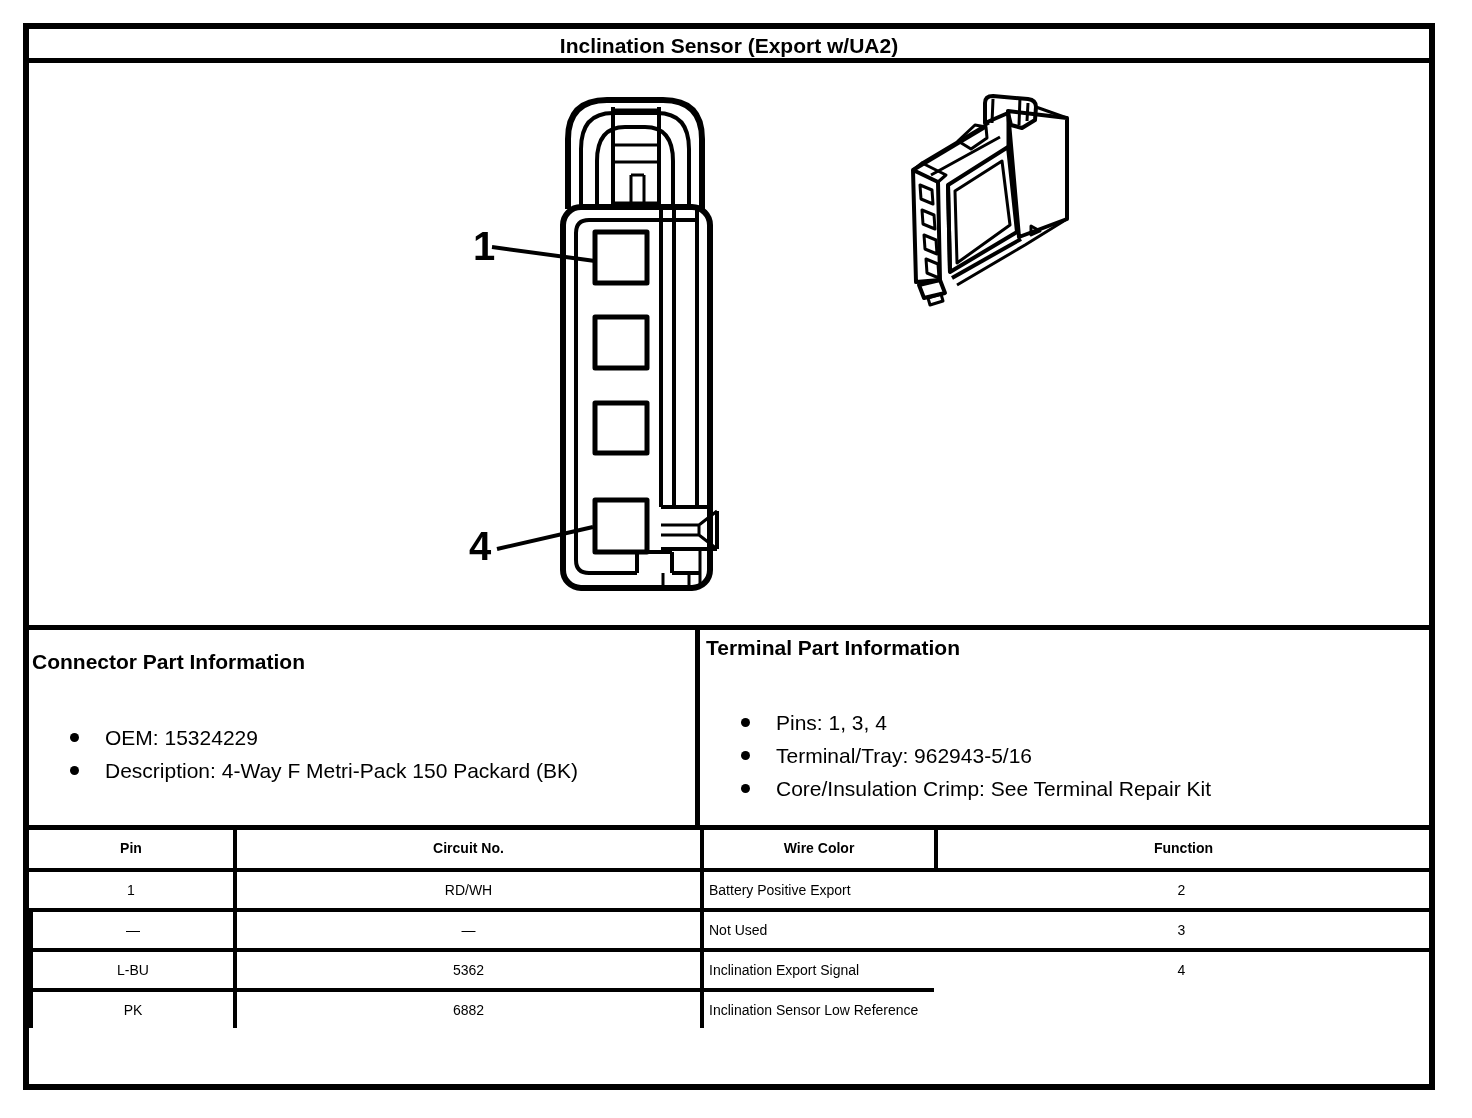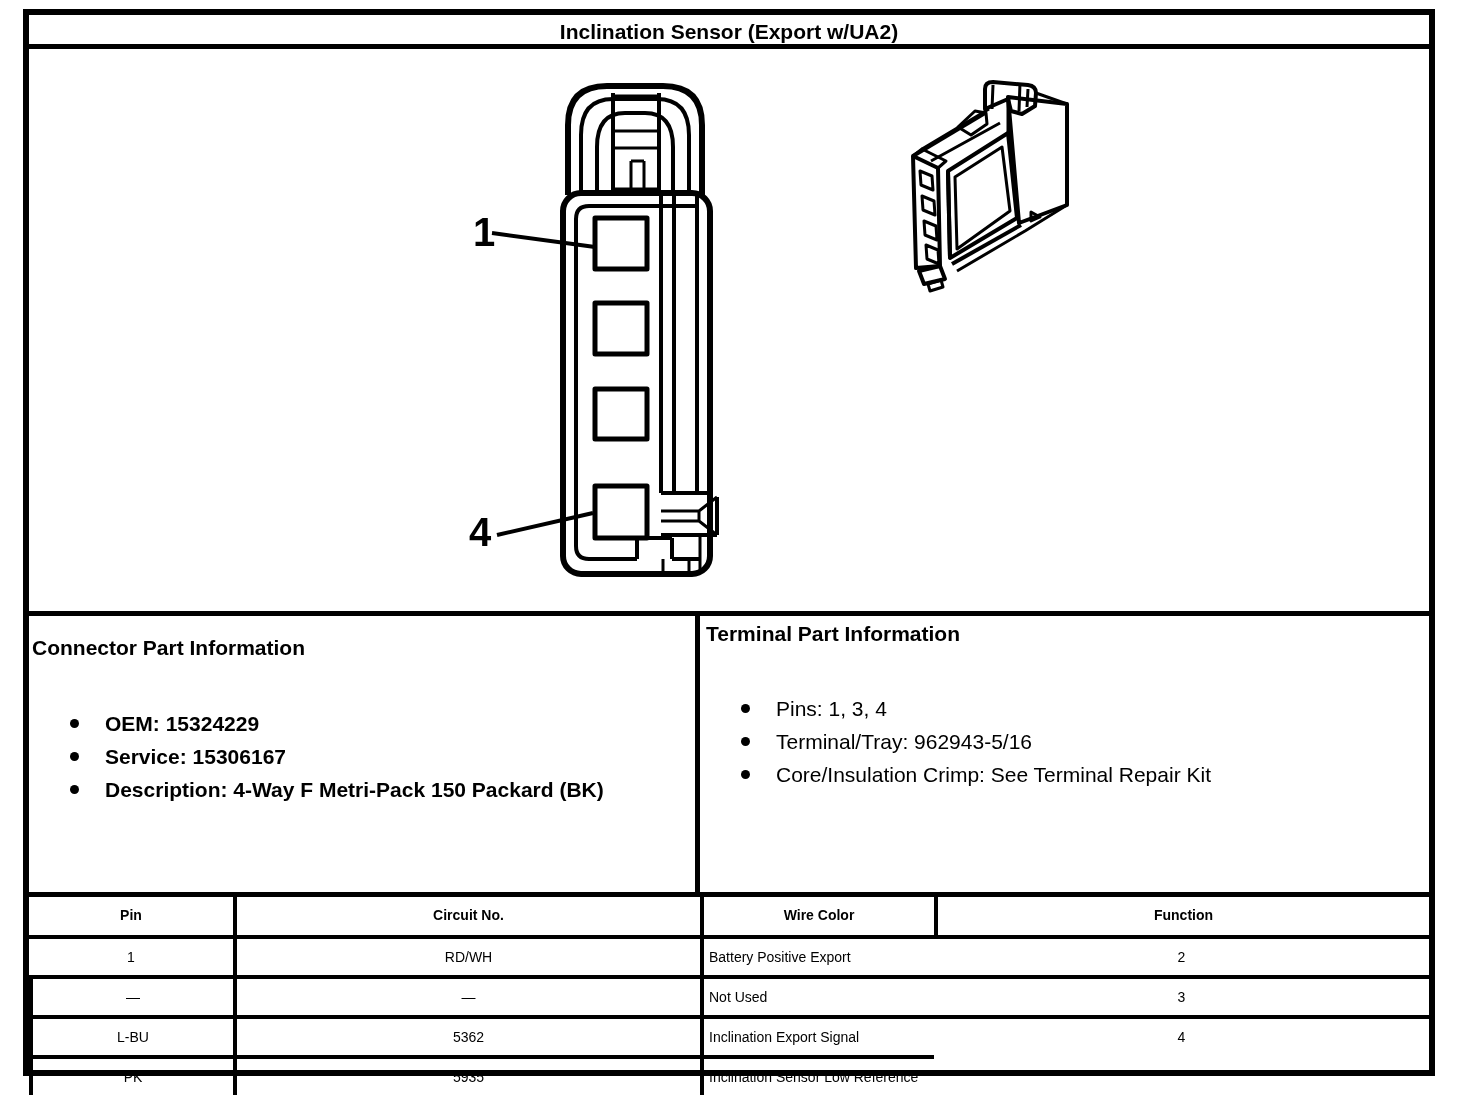--- a/index.html
+++ b/index.html
@@ -2,49 +2,49 @@
 <html><head>
 <meta charset="utf-8">
 <style>
   * { margin:0; padding:0; box-sizing:border-box; }
   html,body { background:#ffffff; }
   body {
     width:1472px; height:1118px; position:relative;
     font-family:"Liberation Sans", sans-serif; color:#000;
   }
   .sheet {
-    position:absolute; left:23px; top:9px;
+    position:absolute; left:23px; top:23px;
     width:1412px; height:1067px;
     border:6px solid #000; background:#fff;
   }
   
   .title-row {
     height:34px; border-bottom:5px solid #000;
     text-align:center; font-weight:bold; font-size:21px; line-height:33px;
   }
   
   .diagram-row {
     position:relative; height:567px; border-bottom:5px solid #000; overflow:hidden;
   }
   .diagram-row svg { position:absolute; left:0; top:0; width:1400px; height:562px; }
   .ln  { stroke:#000; fill:none; stroke-width:4; stroke-linejoin:round; }
   .ln6 { stroke:#000; fill:none; stroke-width:6; stroke-linejoin:round; }
   .ln5 { stroke:#000; fill:none; stroke-width:5; stroke-linejoin:round; }
   .ln3 { stroke:#000; fill:none; stroke-width:3; stroke-linejoin:round; }
   .callout-num { font-size:40px; font-weight:bold; fill:#000; }
   
-  .info-row { display:flex; height:281px; border-bottom:5px solid #000; }
+  .info-row { display:flex; height:200px; border-bottom:5px solid #000; }
   .info-box { position:relative; height:100%; }
   .info-box.left  { width:671px; border-right:5px solid #000; }
   .info-box.right { flex:1; }
   .info-heading { font-weight:bold; font-size:21px; }
   .info-box.left  .info-heading { padding:20px 0 0 3px; }
   .info-box.right .info-heading { padding:6px 1px 0 6px; }
   .info-list { list-style:none; }
-  .info-box.left  .info-list { margin-top:47px;font-weight:bold; }
+  .info-box.left  .info-list { margin-top:47px; }
   .info-box.right .info-list { margin-top:46px; }
   .info-list li {
     position:relative; padding-left:76px; font-size:21px; line-height:33px;
     white-space:nowrap;
   }
   .info-list li::before {
     content:""; position:absolute; left:41px; top:12px;
     width:9px; height:9px; border-radius:50%; background:#000;
   }
   
@@ -134,21 +134,20 @@
         <path class="ln3" d="M1008 163 L1017 168 L1008 172 Z"></path>
       </g>
     </svg>
   </div>
 
   <div class="info-row">
     <div class="info-box left">
       <div class="info-heading">Connector Part Information</div>
       <ul class="info-list">
         <li>OEM: 15324229</li>
-        <li>Service: 15306167</li>
         <li>Description: 4-Way F Metri-Pack 150 Packard (BK)</li>
       </ul>
     </div>
     <div class="info-box right">
       <div class="info-heading">Terminal Part Information</div>
       <ul class="info-list">
         <li>Pins: 1, 3, 4</li>
         <li>Terminal/Tray: 962943-5/16</li>
         <li>Core/Insulation Crimp: See Terminal Repair Kit</li>
       </ul>
@@ -170,17 +169,17 @@
     <div class="tc rt cl">—</div>
     <div class="tc rt cl fn">Not Used</div>
 
     <div class="tc rt">3</div>
     <div class="tc rt cl">L-BU</div>
     <div class="tc rt cl">5362</div>
     <div class="tc rt cl fn">Inclination Export Signal</div>
 
     <div class="tc rt">4</div>
     <div class="tc rt cl">PK</div>
-    <div class="tc rt cl">5935</div>
+    <div class="tc rt cl">6882</div>
     <div class="tc rt cl fn">Inclination Sensor Low Reference</div>
   </div>
 
 </div>
 
 </body></html>

